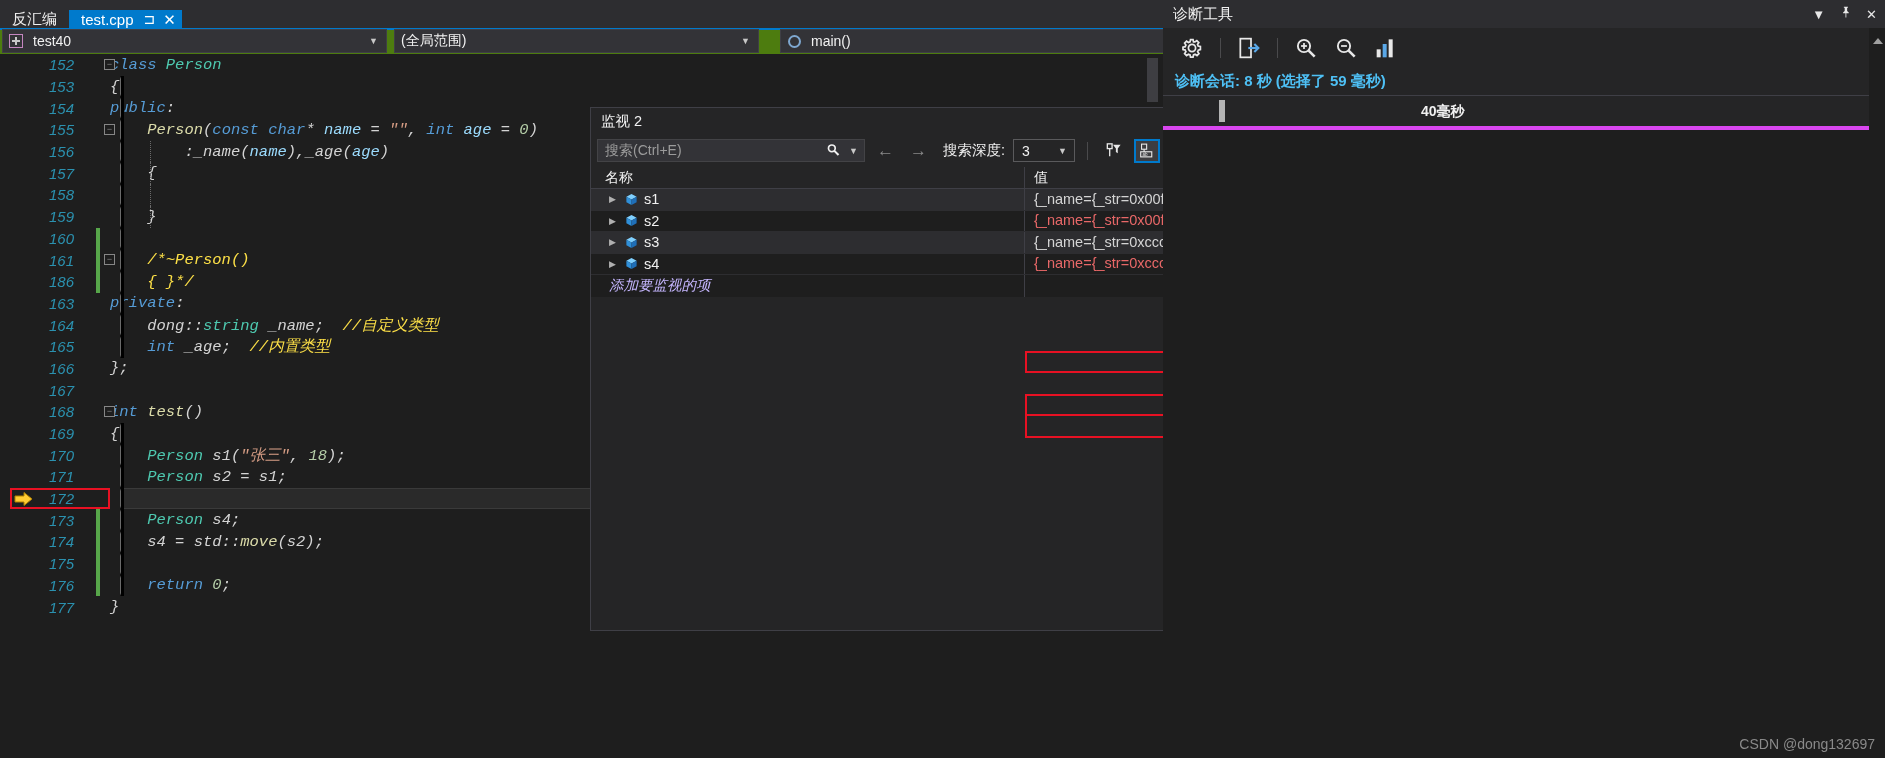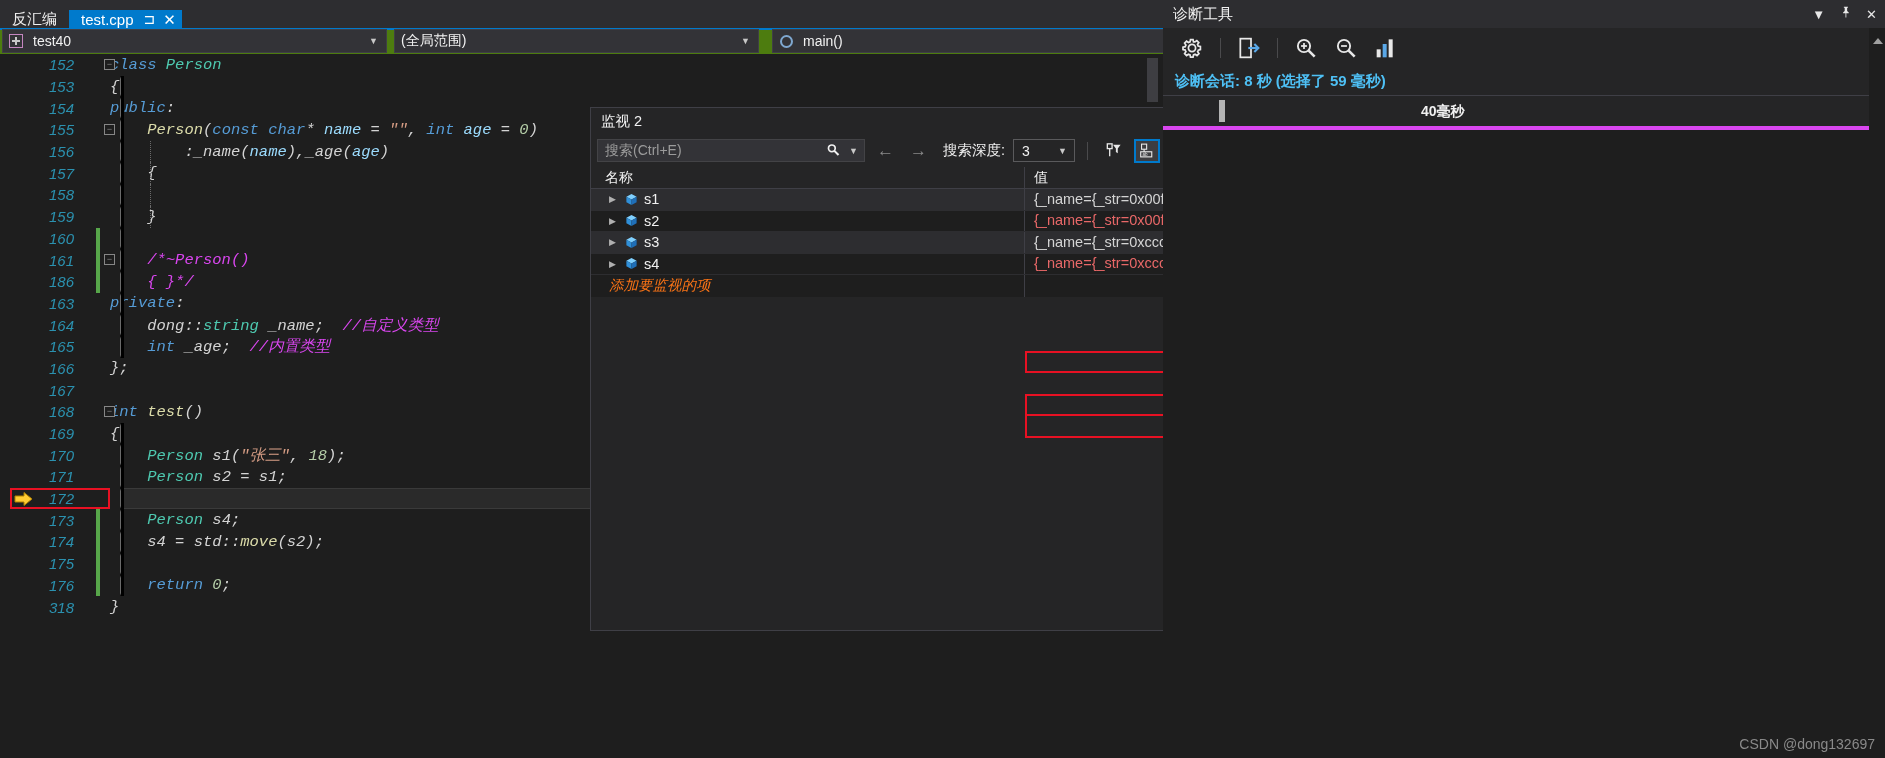--- a/index.html
+++ b/index.html
@@ -41,21 +41,21 @@
   }
   .navcombo {
     background: #333337; border: 1px solid #3f3f46; height: 24px;
     display: flex; align-items: center; color: #f1f1f1; font-size: 14px;
     position: relative; margin: 1px 1px 1px 2px;
   }
   .navcombo .lbl { padding-left: 6px; white-space: nowrap; }
   .navcombo .dd { position: absolute; right: 8px; font-size: 9px; color: #c8c8c8; }
   .nav1 { width: 385px; }
   .nav2 { width: 365px; margin-left: 6px; }
-  .nav3 { width: 585px; margin-left: 12px; }
+  .nav3 { width: 585px; margin-left: 20px; }
   .icon-box {
     width: 14px; height: 14px; margin-left: 6px; margin-right: 4px;
     border: 1px solid #c586c0; position: relative; flex: 0 0 auto;
   }
   .icon-box::before, .icon-box::after {
     content: ''; position: absolute; background: #c8c8c8;
   }
   .icon-box::before { left: 5px; top: 2px; width: 2px; height: 8px; }
   .icon-box::after { left: 2px; top: 5px; width: 8px; height: 2px; }
   .icon-hex {
@@ -90,21 +90,21 @@
   }
   .chgbar.green { background: #57a64a; }
   .code { flex: 1; color: #d4d4d4; padding-left: 8px; }
 
   
   .kw   { color: #569cd6; }
   .type { color: #4ec9b0; }
   .fn   { color: #dcdcaa; }
   .str  { color: #d69d85; }
   .num  { color: #b5cea8; }
-  .cmt  { color: #d946ef; }
+  .cmt  { color: #fde047; }
   .pl   { color: #d4d4d4; }
   .var  { color: #9cdcfe; }
 
   .fold {
     position: absolute; left: 104px; width: 11px; height: 11px;
     border: 1px solid #868686; color: #868686; font-size: 9px;
     line-height: 9px; text-align: center; top: 5px;
     font-family: "Liberation Sans", sans-serif; background: #1e1e1e;
   }
   .guide {
@@ -213,21 +213,21 @@
   }
   .wrow .vl {
     flex: 1; padding-left: 9px; color: #d4d4d4; height: 100%;
     display: flex; align-items: center; white-space: nowrap; overflow: hidden;
   }
   .wrow .vl.changed { color: #e86868; }
   .addrow {
     display: flex; height: 21.5px; align-items: center; font-size: 14.5px;
   }
   .addrow .nm {
-    width: 434px; padding-left: 18px; color: #f97316; font-style: italic;
+    width: 434px; padding-left: 18px; color: #c4b5fd; font-style: italic;
     height: 100%; display: flex; align-items: center;
     border-right: 1px solid #3f3f46;
   }
   .addrow .vl { flex: 1; height: 100%; }
 
   .redbox {
     position: absolute; border: 2px solid #e81123; pointer-events: none;
   }
 
   
@@ -352,21 +352,21 @@
         <div class="cline"><div class="gutter">169</div><div class="guide solid" style="left: 120px;"></div><div class="code" style="padding-left: 22px;"><span class="pl">{</span></div></div>
         <div class="cline"><div class="gutter">170</div><div class="guide solid" style="left: 120px;"></div><div class="code" style="padding-left: 22px;"><span class="pl">    </span><span class="type">Person</span><span class="pl"> s1(</span><span class="str">"张三"</span><span class="pl">, </span><span class="num">18</span><span class="pl">);</span></div></div>
         <div class="cline"><div class="gutter">171</div><div class="guide solid" style="left: 120px;"></div><div class="code" style="padding-left: 22px;"><span class="pl">    </span><span class="type">Person</span><span class="pl"> s2 = s1;</span></div></div>
         <div class="cline"><div class="hl-line"></div><div class="gutter">172</div><div class="guide solid" style="left: 120px;"></div><div class="code" style="padding-left: 22px;"><span class="pl">    </span><span class="type">Person</span><span class="pl"> s3 = std::</span><span class="fn">move</span><span class="pl">(s1);</span><span class="timetip">已用时间 &lt;= 17ms</span></div><div class="cur-arrow"><svg width="20" height="16" viewBox="0 0 20 16">
               <path d="M1 5 h9 V1.5 L18 8 l-8 6.5 V11 H1 z" fill="#ffcc33" stroke="#b08000" stroke-width="1"></path>
             </svg></div><div class="cur-box"></div></div>
         <div class="cline"><div class="gutter">173</div><div class="chgbar green"></div><div class="guide solid" style="left: 120px;"></div><div class="code" style="padding-left: 22px;"><span class="pl">    </span><span class="type">Person</span><span class="pl"> s4;</span></div></div>
         <div class="cline"><div class="gutter">174</div><div class="chgbar green"></div><div class="guide solid" style="left: 120px;"></div><div class="code" style="padding-left: 22px;"><span class="pl">    s4 = std::</span><span class="fn">move</span><span class="pl">(s2);</span></div></div>
         <div class="cline"><div class="gutter">175</div><div class="chgbar green"></div><div class="guide solid" style="left: 120px;"></div><div class="code" style="padding-left: 22px;"></div></div>
         <div class="cline"><div class="gutter">176</div><div class="chgbar green"></div><div class="guide solid" style="left: 120px;"></div><div class="code" style="padding-left: 22px;"><span class="pl">    </span><span class="kw">return</span><span class="pl"> </span><span class="num">0</span><span class="pl">;</span></div></div>
-        <div class="cline"><div class="gutter">318</div><div class="code" style="padding-left: 22px;"><span class="pl">}</span></div></div>
+        <div class="cline"><div class="gutter">177</div><div class="code" style="padding-left: 22px;"><span class="pl">}</span></div></div>
       </div>
   </div>
   <div class="ed-scroll">
     <div class="thumb"></div>
     <div class="up"></div>
   </div>
 
   <div class="watch">
     <div class="watch-title">
       <span>监视 2</span>

